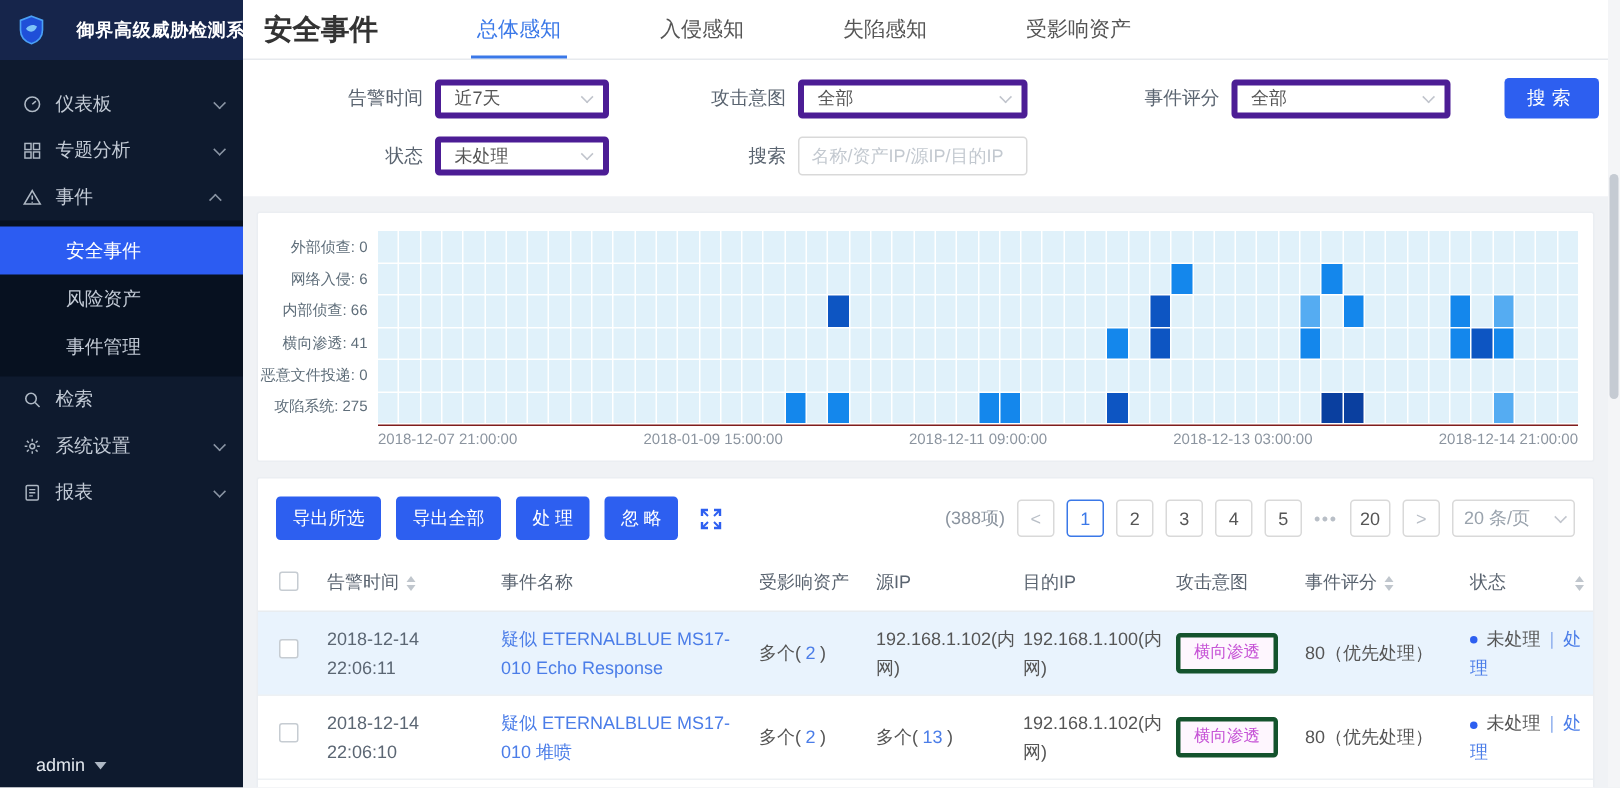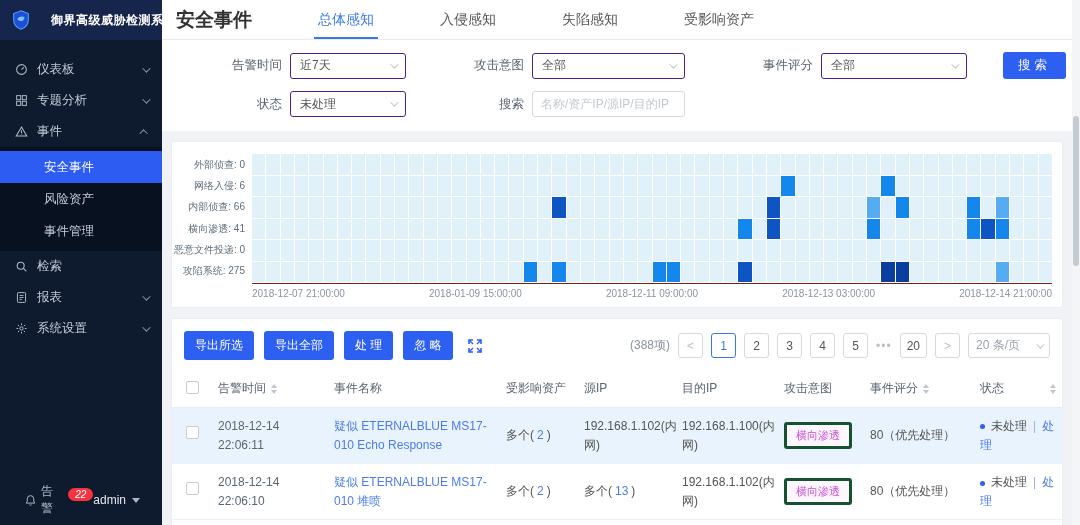--- a/index.html
+++ b/index.html
@@ -34,21 +34,21 @@
   .tabs { display:flex; gap:58px; height:100%; align-items:center; }
   .tab { font-size:14px; color:#555; height:100%; display:flex; align-items:center; cursor:pointer; position:relative; padding:0 4px; }
   .tab.active { color:#3a78e8; }
   .tab.active::after { content:""; position:absolute; left:0; right:0; bottom:0; height:2px; background:#3a78e8; }
 
   .filters { background:#fff; padding:12px 0 14px 8px; }
   .frow { display:flex; align-items:center; margin-bottom:12px; }
   .frow:last-child { margin-bottom:0; }
   .flabel { font-size:12.5px; color:#5a6470; text-align:right; padding-right:8px; }
   .w1 { width:120px; } .w2 { width:90px; } .w3 { width:100px; }
-  .select { width:116px; height:26px; border:1px solid #4c1d95; border-radius:3px; background:#fff; display:flex; align-items:center; justify-content:space-between; padding:0 9px; font-size:12px; color:#555; cursor:pointer;gap:42px; }
+  .select { width:116px; height:26px; border:4px solid #4c1d95; border-radius:3px; background:#fff; display:flex; align-items:center; justify-content:space-between; padding:0 9px; font-size:12px; color:#555; cursor:pointer;gap:42px; }
   .select.wide { width:153px; }
   .select.wide2 { width:146px; }
   .sel-chev { width:6px; height:6px; border-right:1.4px solid #c0c4cc; border-bottom:1.4px solid #c0c4cc; transform:rotate(45deg) translateY(-2px); }
   .text-input { width:153px; height:26px; border:1px solid #d9d9d9; border-radius:3px; font-size:12px; padding:0 8px; color:#555; font-family:inherit; }
   .text-input::placeholder { color:#c3c9d0; }
   .btn-primary { background:#2d5ff0; color:#fff; border:none; border-radius:3px; font-size:12.5px; padding:0 15px; height:27px; cursor:pointer; letter-spacing:4px; font-family:inherit; }
   .gap3 { margin-left:36px; }
 
   .content { flex:1; padding:10px 17px 0 9px; background:#f0f2f5; overflow:hidden; }
   .card { background:#fff; border:1px solid #ebeef2; border-radius:2px; }
@@ -58,21 +58,21 @@
   .hm-body { display:flex; }
   .hm-labels { width:74px; height:128px; display:flex; flex-direction:column; flex-shrink:0; }
   .hm-label { flex:1; display:flex; align-items:center; justify-content:flex-end; padding-right:7px; font-size:10px; color:#5f6e7a; white-space:nowrap; }
   .hm-grid { flex:1; display:grid; grid-template-columns:repeat(56,1fr); grid-template-rows:repeat(6,1fr); gap:1px; height:128px; }
   .hm-cell { background:#e0f1fa; }
   .hm-xaxis { display:flex; justify-content:space-between; margin-left:74px; border-top:1px solid #7f1d1d; padding-top:4px; margin-top:1px; font-size:10px; color:#8b949f; }
 
   
   .table-card { padding:0 0 4px 0; }
   .toolbar { display:flex; align-items:center; padding:12px 12px 10px 12px; }
-  .tb-btn { background:#2d5ff0; color:#fff; border:none; border-radius:3px; font-size:12px; padding:6px 11px; margin-right:10px; cursor:pointer; font-family:Liberation Sans, sans-serif; white-space:nowrap; }
+  .tb-btn { background:#2d5ff0; color:#fff; border:none; border-radius:3px; font-size:12px; padding:6px 11px; margin-right:10px; cursor:pointer; font-family:Liberation Serif, serif; white-space:nowrap; }
   .expand-btn { margin-left:4px; cursor:pointer; display:inline-flex; }
   .toolbar-right { margin-left:auto; display:flex; align-items:center; gap:8px; font-size:12px; color:#8a939e; }
   .pg-btn { min-width:25px; height:25px; border:1px solid #d9d9d9; border-radius:3px; background:#fff; display:flex; align-items:center; justify-content:center; font-size:12px; color:#555; cursor:pointer; padding:0 6px; }
   .pg-btn.current { border-color:#3a78e8; color:#3a78e8; }
   .pg-btn.nav { color:#b9bfc7; }
   .pg-ellipsis { color:#b9bfc7; letter-spacing:1px; }
   .pg-size { width:82px; height:25px; border:1px solid #d9d9d9; border-radius:3px; display:flex; align-items:center; justify-content:space-between; padding:0 7px; color:#9aa3ad; font-size:12px; cursor:pointer; }
 
   table { width:100%; border-collapse:collapse; table-layout:fixed; }
   th { font-size:12px; color:#5a6470; font-weight:normal; text-align:left; padding:10px 6px; border-bottom:1px solid #e8ecf0; white-space:nowrap; }
@@ -153,49 +153,39 @@
             <svg viewBox="0 0 16 16">
               <circle cx="7" cy="7" r="4.3" fill="none" stroke="#aeb8c4" stroke-width="1.3"></circle>
               <path d="M10.3 10.3L14 14" stroke="#aeb8c4" stroke-width="1.3"></path>
             </svg>
           </span>
           <span class="slabel">检索</span>
         </div>
         <div class="side-item">
           <span class="sicon">
             <svg viewBox="0 0 16 16">
+              <circle cx="8" cy="8" r="2" fill="none" stroke="#aeb8c4" stroke-width="1.2"></circle>
+              <path d="M8 1.8v2.2M8 12v2.2M1.8 8H4M12 8h2.2M3.6 3.6l1.6 1.6M10.8 10.8l1.6 1.6M12.4 3.6l-1.6 1.6M5.2 10.8l-1.6 1.6" stroke="#aeb8c4" stroke-width="1.2"></path>
+            </svg>
+          </span>
+          <span class="slabel">系统设置</span>
+          <span class="chev down"></span>
+        </div>
+        <div class="side-item">
+          <span class="sicon">
+            <svg viewBox="0 0 16 16">
               <rect x="3" y="2" width="10" height="12" rx="1" fill="none" stroke="#aeb8c4" stroke-width="1.2"></rect>
               <path d="M5.5 5.5h5M5.5 8h5M5.5 10.5h3" stroke="#aeb8c4" stroke-width="1.1"></path>
             </svg>
           </span>
           <span class="slabel">报表</span>
           <span class="chev down"></span>
         </div>
-        <div class="side-item">
-          <span class="sicon">
-            <svg viewBox="0 0 16 16">
-              <circle cx="8" cy="8" r="2" fill="none" stroke="#aeb8c4" stroke-width="1.2"></circle>
-              <path d="M8 1.8v2.2M8 12v2.2M1.8 8H4M12 8h2.2M3.6 3.6l1.6 1.6M10.8 10.8l1.6 1.6M12.4 3.6l-1.6 1.6M5.2 10.8l-1.6 1.6" stroke="#aeb8c4" stroke-width="1.2"></path>
-            </svg>
-          </span>
-          <span class="slabel">系统设置</span>
-          <span class="chev down"></span>
-        </div>
       </nav>
     <div class="side-footer">
-      <span class="alarm-wrap">
-        <span style="display:inline-flex;">
-          <svg width="13" height="13" viewBox="0 0 16 16">
-              <path d="M8 2a4 4 0 0 0-4 4v3l-1.3 2.2h10.6L12 9V6a4 4 0 0 0-4-4z" fill="none" stroke="#aeb8c4" stroke-width="1.2"></path>
-              <path d="M6.7 13a1.4 1.4 0 0 0 2.6 0" fill="none" stroke="#aeb8c4" stroke-width="1.2"></path>
-            </svg>
-        </span>
-        <span>告警</span>
-        <span class="alarm-badge">22</span>
-      </span>
       <span class="user-wrap">
         <span>admin</span>
         <span class="user-caret"></span>
       </span>
     </div>
   </aside>
 
   <main class="main">
     <header class="topbar">
       <span class="page-title">安全事件</span>

